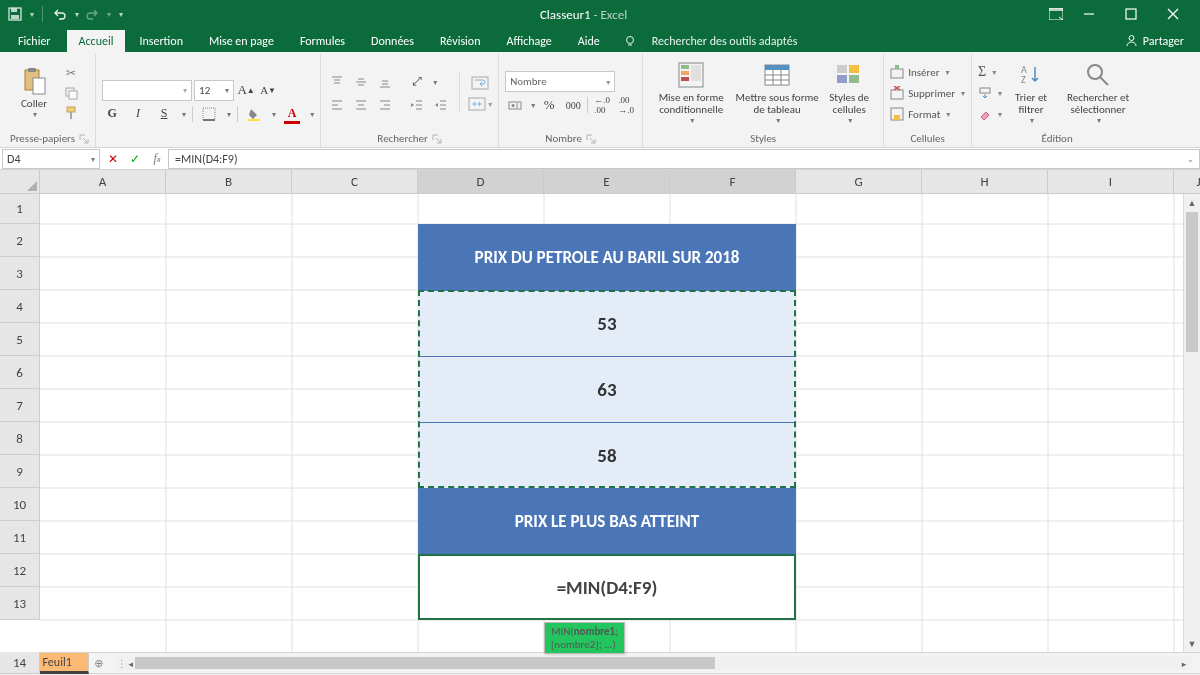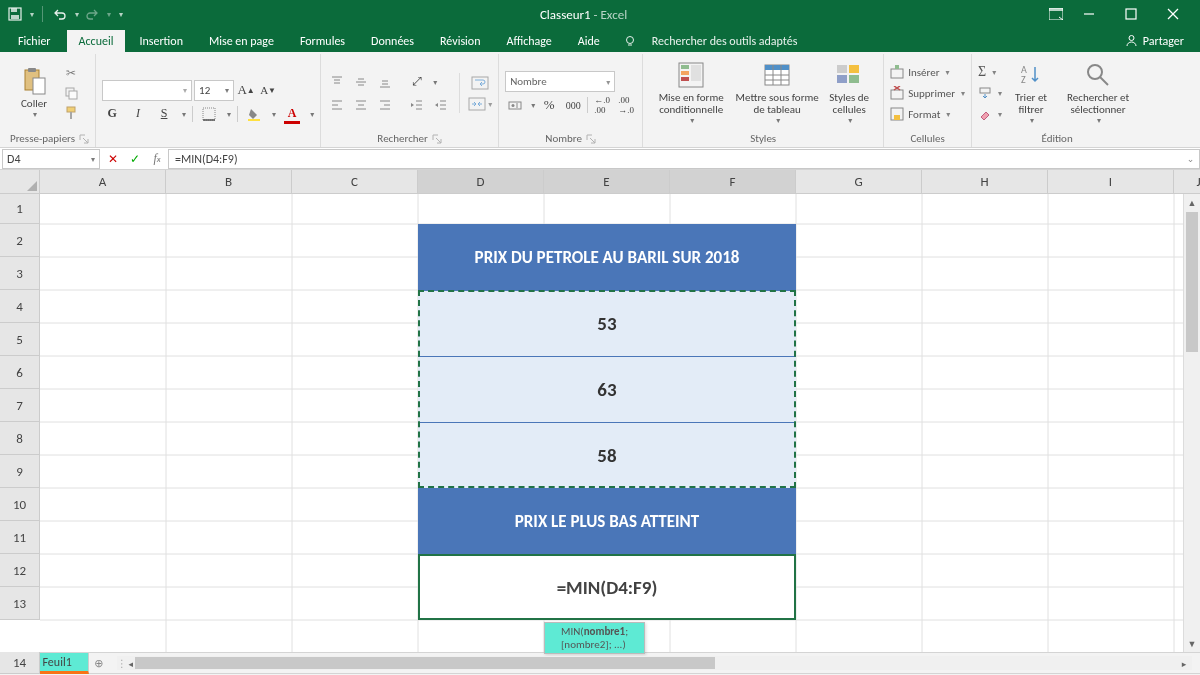--- a/index.html
+++ b/index.html
@@ -67,27 +67,27 @@
   .scroll-v { position:absolute; right:0; top:24px; bottom:0; width:17px; background:#f0f0f0; border-left:1px solid #dcdcdc; }
   .scroll-v .thumb { position:absolute; top:18px; left:2px; right:2px; height:140px; background:#c8c8c8; }
   .scroll-v .arr { position:absolute; left:0; right:0; height:17px; display:flex; align-items:center; justify-content:center; font-size:9px; color:#666;}
   
   
   .hdr-blue { position:absolute; background:#4a76b8; color:#fff; font-weight:bold; font-size:17px; display:flex; align-items:center; justify-content:center; }
   .data-blue { position:absolute; background:#e3ecf7; color:#333; font-weight:bold; font-size:19px; display:flex; align-items:center; justify-content:center; border-top:1px solid #4a76b8; }
   .marching { position:absolute; border:2px dashed #217346; pointer-events:none; }
   .editing { position:absolute; border:2px solid #217346; background:#fff; display:flex; align-items:center; justify-content:center; font-size:19px; font-weight:bold; }
   .editing .ref { color:#404040; }
-  .tooltip { position:absolute; background:#5eead4; border:1px solid #bbb; font-size:11px; padding:2px 16px; color:#555; box-shadow:1px 1px 3px rgba(0,0,0,0.15);}
+  .tooltip { position:absolute; background:#22c55e; border:1px solid #bbb; font-size:11px; padding:2px 6px; color:#555; box-shadow:1px 1px 3px rgba(0,0,0,0.15);}
   .tooltip b { font-weight:bold; }
   
   
   .sheetbar { height:21px; border-top:1px solid #d4d4d4; display:flex; align-items:center; background:#f3f3f3; font-size:11px; }
   .sheet-nav { display:flex; padding:0 6px; gap:6px; color:#888; }
-  .sheet-tab { background:#5eead4; border:1px solid #ccc; border-top:none; border-bottom:3px solid #f97316; padding:2px 16px; font-size:12px; }
+  .sheet-tab { background:#fdba74; border:1px solid #ccc; border-top:none; border-bottom:3px solid #404040; padding:2px 16px; font-size:12px; }
   .sheet-add { width:20px; display:flex; align-items:center; justify-content:center; color:#888; }
   .hscroll { flex:1; margin:0 8px; height:14px; background:#f0f0f0; display:flex; align-items:center; position:relative;}
   .hscroll .thumb{ position:absolute; left:18px; width:580px; top:1px; bottom:1px; background:#c8c8c8;}
   .hscroll .arr { width:16px; display:flex; align-items:center; justify-content:center; font-size:9px; color:#666;}
   .hscroll .arr.r { position:absolute; right:0;}
   .split { width:6px; font-size:10px; color:#aaa;}
   
   
   .status { height:22px; background:#f3f3f3; border-top:1px solid #d4d4d4; display:flex; align-items:center; padding:0 8px; font-size:11px; color:#555; gap:10px;}
   .status .mid { flex:1; }

